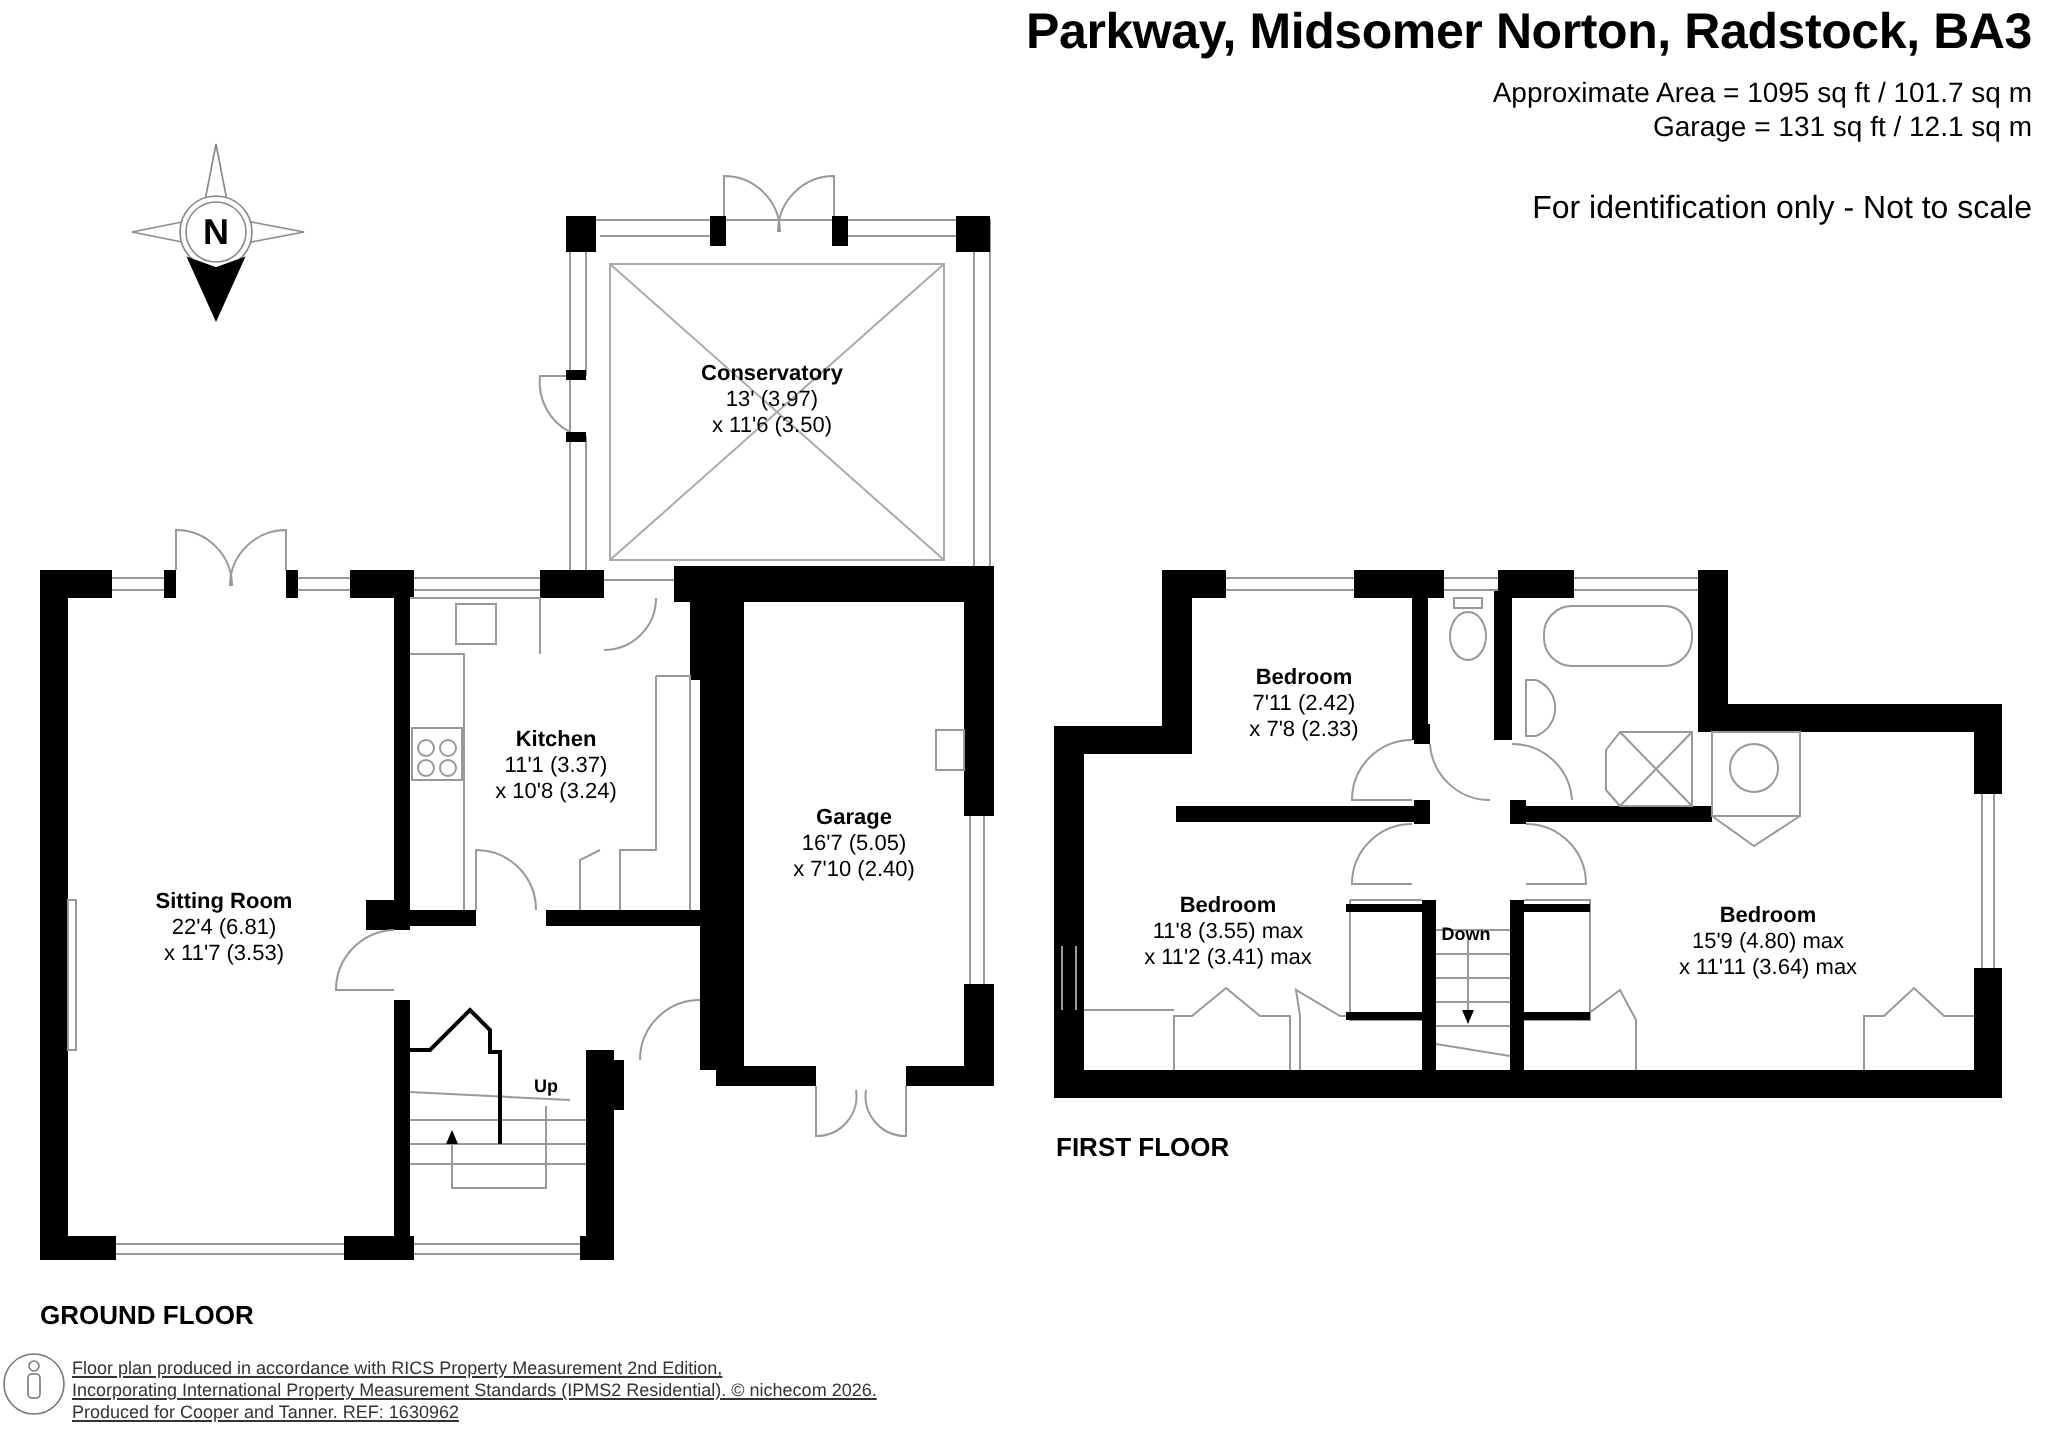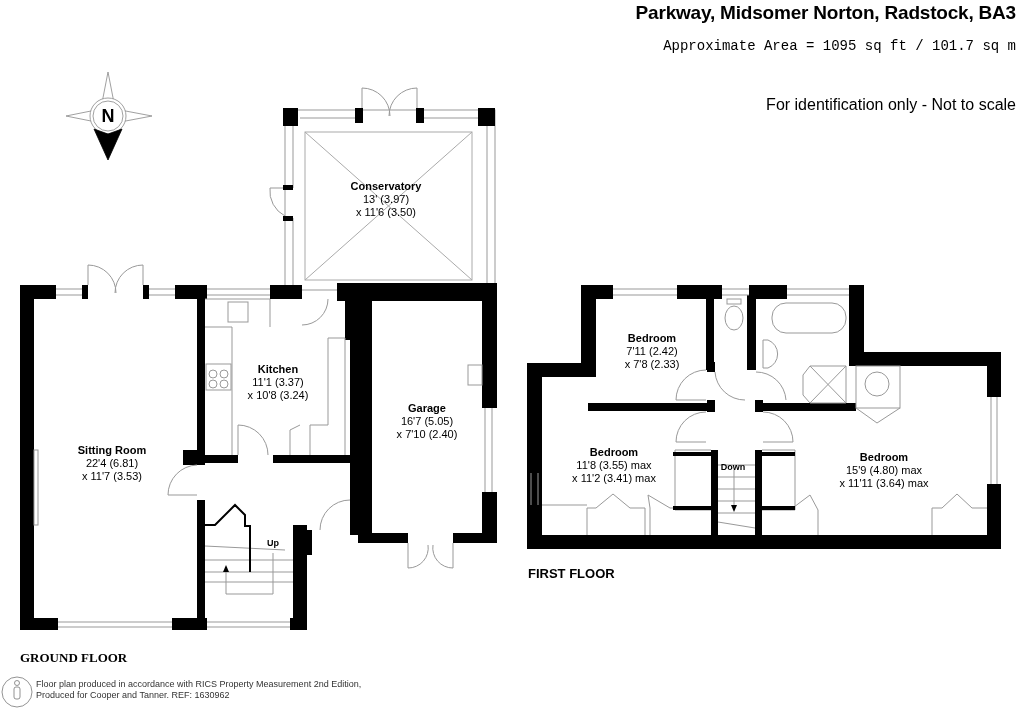--- a/index.html
+++ b/index.html
@@ -1,32 +1,33 @@
 <!DOCTYPE html>
 <html><head>
 <meta charset="utf-8">
 <style>
   html, body { margin: 0; padding: 0; background: #ffffff; }
   body { width: 1024px; height: 715px; position: relative; overflow: hidden; font-family: "Liberation Sans", sans-serif; color: #000; }
-  .title { position: absolute; right: 8px; top: 2px; font-size: 19px; font-weight: bold; white-space: nowrap; letter-spacing: -0.2px; }
-  .areas { position: absolute; right: 8px; top: 38px; text-align: right; font-size: 14px; line-height: 17px; font-family: Liberation Mono, monospace; }
+  .title { position: absolute; right: 8px; top: 2px; font-size: 25px; font-weight: bold; white-space: nowrap; letter-spacing: -0.2px; }
+  .areas { position: absolute; right: 8px; top: 38px; text-align: right; font-size: 14px; line-height: 17px; }
   .note { position: absolute; right: 8px; top: 96px; font-size: 16px; }
   .floor-label { position: absolute; font-size: 13px; font-weight: bold; }
-  .footer { position: absolute; left: 36px; top: 679px; font-size: 9px; color: #333; line-height: 11px; }
+  .footer { position: absolute; left: 36px; top: 679px; font-size: 9px; color: #333; line-height: 11px; text-decoration: underline; }
   svg { position: absolute; left: 0; top: 0; }
   .room-name { font-family: "Liberation Sans", sans-serif; font-weight: bold; font-size: 11px; text-anchor: middle; }
   .room-dim { font-family: "Liberation Sans", sans-serif; font-size: 11px; text-anchor: middle; }
   .small-lbl { font-family: "Liberation Sans", sans-serif; font-weight: bold; font-size: 9px; text-anchor: middle; }
 </style>
 </head>
 <body>
 
 <div class="title">Parkway, Midsomer Norton, Radstock, BA3</div>
 <div class="areas">
   <div>Approximate Area = 1095 sq ft / 101.7 sq m</div>
+  <div>Garage = 131 sq ft / 12.1 sq m</div>
 </div>
 <div class="note">For identification only - Not to scale</div>
 
 <svg width="1024" height="715" viewBox="0 0 1024 715">
 
   <g stroke="#888" stroke-width="0.8" fill="none">
     <polygon points="108,72 115,108 108,115 101,108"></polygon>
     <polygon points="66,116 101,109 108,116 101,123"></polygon>
     <polygon points="152,116 115,123 108,116 115,109"></polygon>
     <circle cx="108" cy="116" r="18" fill="#fff"></circle>
@@ -269,19 +270,20 @@
     <text x="733" y="470" class="small-lbl">Down</text>
   </g>
 
   <g stroke="#777" stroke-width="0.8" fill="none">
     <circle cx="17" cy="692" r="15"></circle>
     <circle cx="17" cy="683" r="2.5"></circle>
     <rect x="14" y="687" width="6" height="12" rx="2"></rect>
   </g>
 </svg>
 
-<div class="floor-label" style="left:20px; top:650px;font-family:Liberation Serif, serif;">GROUND FLOOR</div>
+<div class="floor-label" style="left:20px; top:650px;">GROUND FLOOR</div>
 <div class="floor-label" style="left:528px; top:566px;">FIRST FLOOR</div>
 
 <div class="footer">
   <div>Floor plan produced in accordance with RICS Property Measurement 2nd Edition,</div>
+  <div>Incorporating International Property Measurement Standards (IPMS2 Residential).   © nichecom 2026.</div>
   <div>Produced for Cooper and Tanner.   REF:  1630962</div>
 </div>
 
 </body></html>

